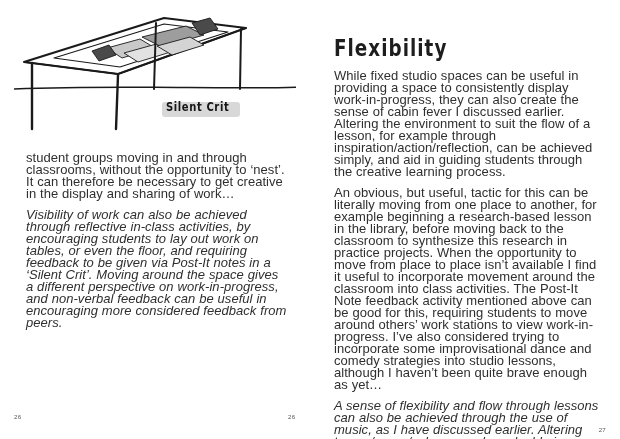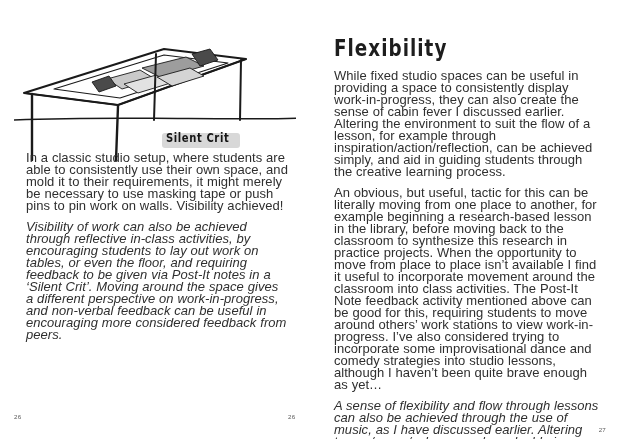--- a/index.html
+++ b/index.html
@@ -29,21 +29,21 @@
     position: relative;
     width: 310px;
     height: 439px;
     box-sizing: border-box;
     padding: 0;
   }
 
   .figure-block {
     position: absolute;
     left: 14px;
-    top: 32px;
+    top: 1px;
     width: 282px;
     height: 132px;
   }
 
   .figure-svg {
     display: block;
     width: 282px;
     height: 132px;
   }
 
@@ -144,21 +144,21 @@
         <rect x="148" y="101" width="78" height="15" rx="3" ry="3" fill="#d8d8d8"></rect>
       </svg>
 
       <div style="position:absolute; left:152px; top:100px; width:76px;
                   font-family:'DejaVu Sans', sans-serif; font-weight:700;
                   font-size:10px; letter-spacing:0.6px; color:#161616;
                   transform: scaleY(1.15); transform-origin: left top;">Silent Crit</div>
     </div>
 
     <div class="left-text">
-      <p class="body">In a classic studio setup, where students are able to consistently use their own space, and mold it to their requirements, it might merely be necessary to use masking tape or push pins to pin work on walls. Visibility achieved!</p>
+      <p class="body">student groups moving in and through classrooms, without the opportunity to ‘nest’. It can therefore be necessary to get creative in the display and sharing of work…</p>
       <p class="body">Visibility of work can also be achieved through reflective in-class activities, by encouraging students to lay out work on tables, or even the floor, and requiring feedback to be given via Post-It notes in a ‘Silent Crit’. Moving around the space gives a different perspective on work-in-progress, and non-verbal feedback can be useful in encouraging more considered feedback from peers.</p>
     </div>
 
     <div class="folio folio-left">26</div>
   </div>
 
   <div class="page-right">
 
     <div class="section-heading">Flexibility</div>
 

